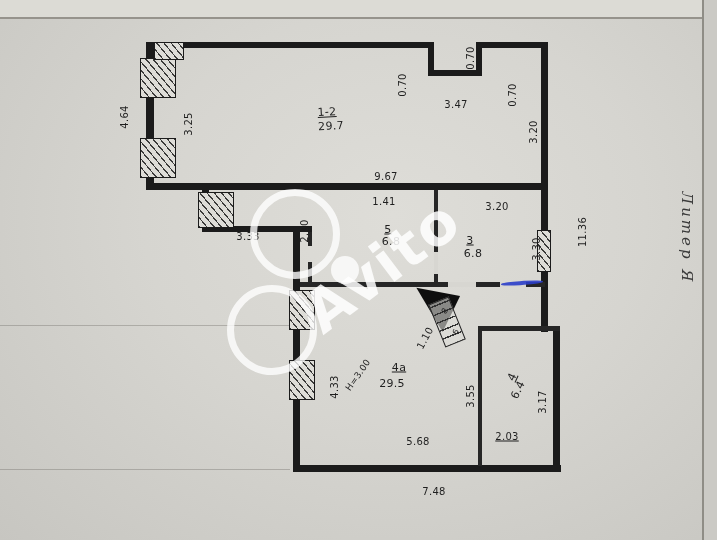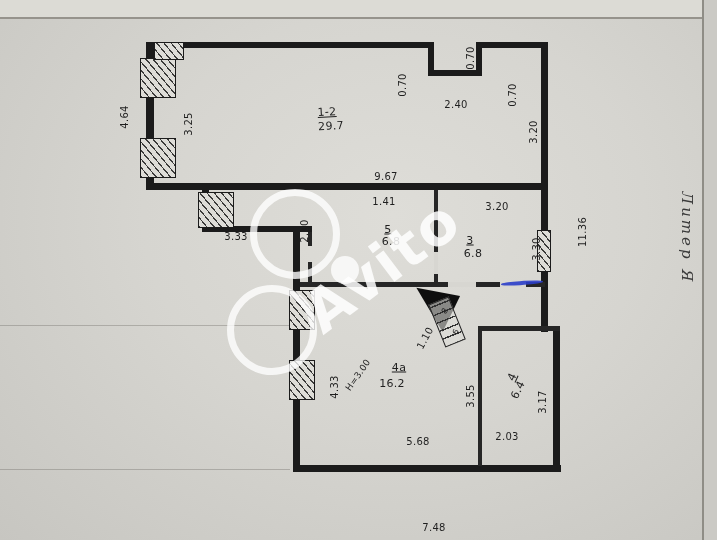--- a/index.html
+++ b/index.html
@@ -95,51 +95,51 @@
   <div class="win" style="left:537px;top:230px;width:14px;height:42px;"></div>
 
   <div class="tri"></div>
   <div class="stairbox"></div>
   <span class="lbl tiny" style="left:445px;top:311px;transform:translate(-50%,-50%) rotate(-60deg);">8</span>
   <span class="lbl tiny" style="left:456px;top:332px;transform:translate(-50%,-50%) rotate(-60deg);">6</span>
 
   <span class="lbl" style="left:124px;top:117px;transform:translate(-50%,-50%) rotate(-90deg);">4.64</span>
   <span class="lbl" style="left:188px;top:124px;transform:translate(-50%,-50%) rotate(-90deg);">3.25</span>
   <span class="lbl" style="left:402px;top:85px;transform:translate(-50%,-50%) rotate(-90deg);">0.70</span>
-  <span class="lbl" style="left:456px;top:104px;transform:translate(-50%,-50%);">2.40</span>
+  <span class="lbl" style="left:456px;top:104px;transform:translate(-50%,-50%);">3.47</span>
   <span class="lbl" style="left:470px;top:58px;transform:translate(-50%,-50%) rotate(-90deg);">0.70</span>
   <span class="lbl" style="left:512px;top:95px;transform:translate(-50%,-50%) rotate(-90deg);">0.70</span>
   <span class="lbl" style="left:533px;top:132px;transform:translate(-50%,-50%) rotate(-90deg);">3.20</span>
   <span class="lbl" style="left:386px;top:176px;transform:translate(-50%,-50%);">9.67</span>
   <span class="lbl" style="left:384px;top:201px;transform:translate(-50%,-50%);">1.41</span>
   <span class="lbl" style="left:497px;top:206px;transform:translate(-50%,-50%);">3.20</span>
   <span class="lbl" style="left:582px;top:232px;transform:translate(-50%,-50%) rotate(-90deg);">11.36</span>
-  <span class="lbl" style="left:236px;top:236px;transform:translate(-50%,-50%);">3.33</span>
+  <span class="lbl" style="left:248px;top:236px;transform:translate(-50%,-50%);">3.33</span>
   <span class="lbl" style="left:304px;top:231px;transform:translate(-50%,-50%) rotate(-90deg);">2.00</span>
   <span class="lbl" style="left:536px;top:249px;transform:translate(-50%,-50%) rotate(-90deg);">3.30</span>
   <span class="lbl" style="left:425px;top:338px;transform:translate(-50%,-50%) rotate(-62deg);">1.10</span>
   <span class="lbl" style="left:334px;top:387px;transform:translate(-50%,-50%) rotate(-90deg);">4.33</span>
   <span class="lbl" style="left:470px;top:396px;transform:translate(-50%,-50%) rotate(-90deg);">3.55</span>
   <span class="lbl" style="left:542px;top:402px;transform:translate(-50%,-50%) rotate(-90deg);">3.17</span>
-  <span class="lbl" style="left:507px;top:436px;transform:translate(-50%,-50%);">2.03</span>
+  <span class="lbl" style="left:507px;top:436px;transform:translate(-50%,-50%);text-decoration:underline;">2.03</span>
   <span class="lbl" style="left:418px;top:441px;transform:translate(-50%,-50%);">5.68</span>
-  <span class="lbl" style="left:434px;top:491px;transform:translate(-50%,-50%);margin-top:36px;">7.48</span>
+  <span class="lbl" style="left:434px;top:491px;transform:translate(-50%,-50%);">7.48</span>
 
   <span class="lbl room-id" style="left:327px;top:112px;transform:translate(-50%,-50%) rotate(-3deg);">1-2</span>
   <span class="lbl room-area" style="left:331px;top:126px;transform:translate(-50%,-50%) rotate(-3deg);">29.7</span>
 
   <span class="lbl room-id" style="left:388px;top:229px;transform:translate(-50%,-50%);">5</span>
   <span class="lbl room-area" style="left:391px;top:241px;transform:translate(-50%,-50%);">6.8</span>
 
   <span class="lbl room-id" style="left:470px;top:240px;transform:translate(-50%,-50%);">3</span>
   <span class="lbl room-area" style="left:473px;top:253px;transform:translate(-50%,-50%);">6.8</span>
 
   <span class="lbl" style="left:358px;top:375px;font-size:9px;transform:translate(-50%,-50%) rotate(-55deg);">Н=3.00</span>
   <span class="lbl room-id" style="left:399px;top:367px;transform:translate(-50%,-50%);">4а</span>
-  <span class="lbl room-area" style="left:392px;top:383px;transform:translate(-50%,-50%);">16.2</span>
+  <span class="lbl room-area" style="left:392px;top:383px;transform:translate(-50%,-50%);">29.5</span>
 
   <span class="lbl room-id" style="left:512px;top:377px;transform:translate(-50%,-50%) rotate(-65deg);">4</span>
   <span class="lbl room-area" style="left:518px;top:390px;transform:translate(-50%,-50%) rotate(-65deg);">6.4</span>
 
   <div class="wm-ring" style="left:250px;top:189px;width:76px;height:76px;"></div>
   <div class="wm-ring" style="left:227px;top:285px;width:76px;height:76px;"></div>
   <div class="wm-dot" style="left:331px;top:256px;width:28px;height:28px;"></div>
   <div class="wm-text">Avito</div>
 
   <div class="pen" style="left:501px;top:281px;width:42px;height:4px;transform:rotate(-4deg);"></div>

